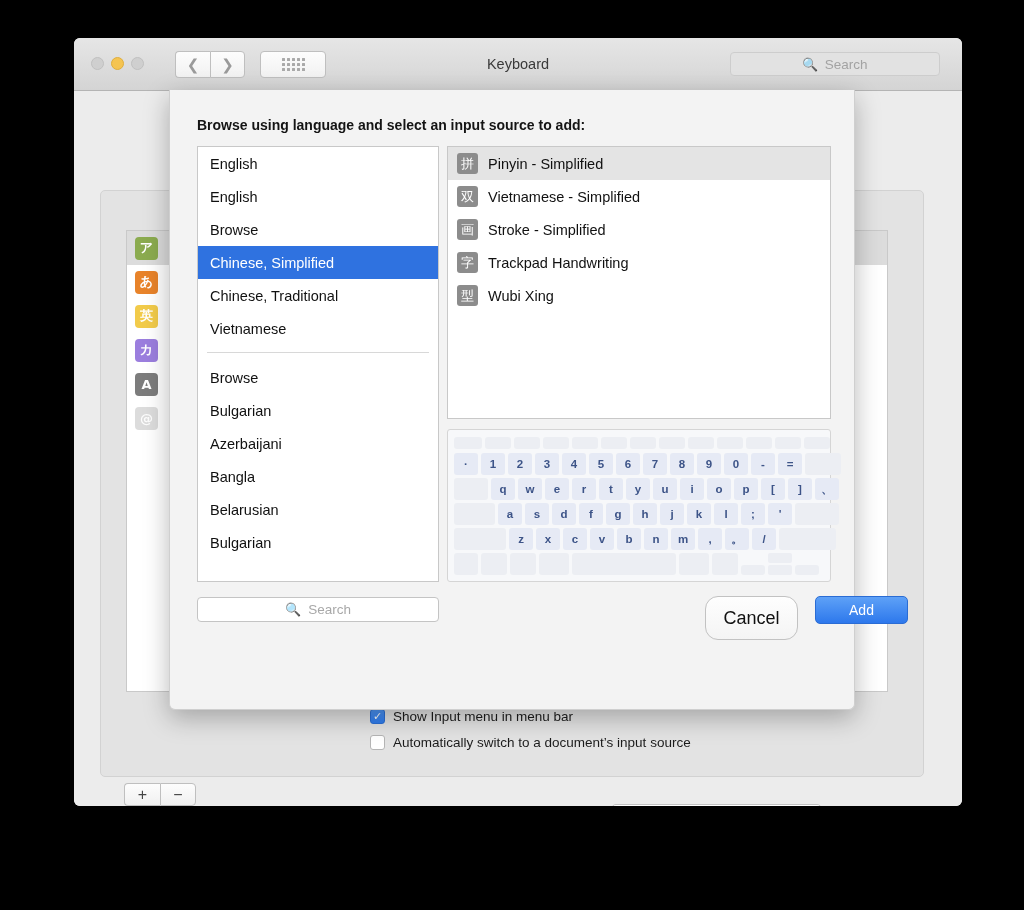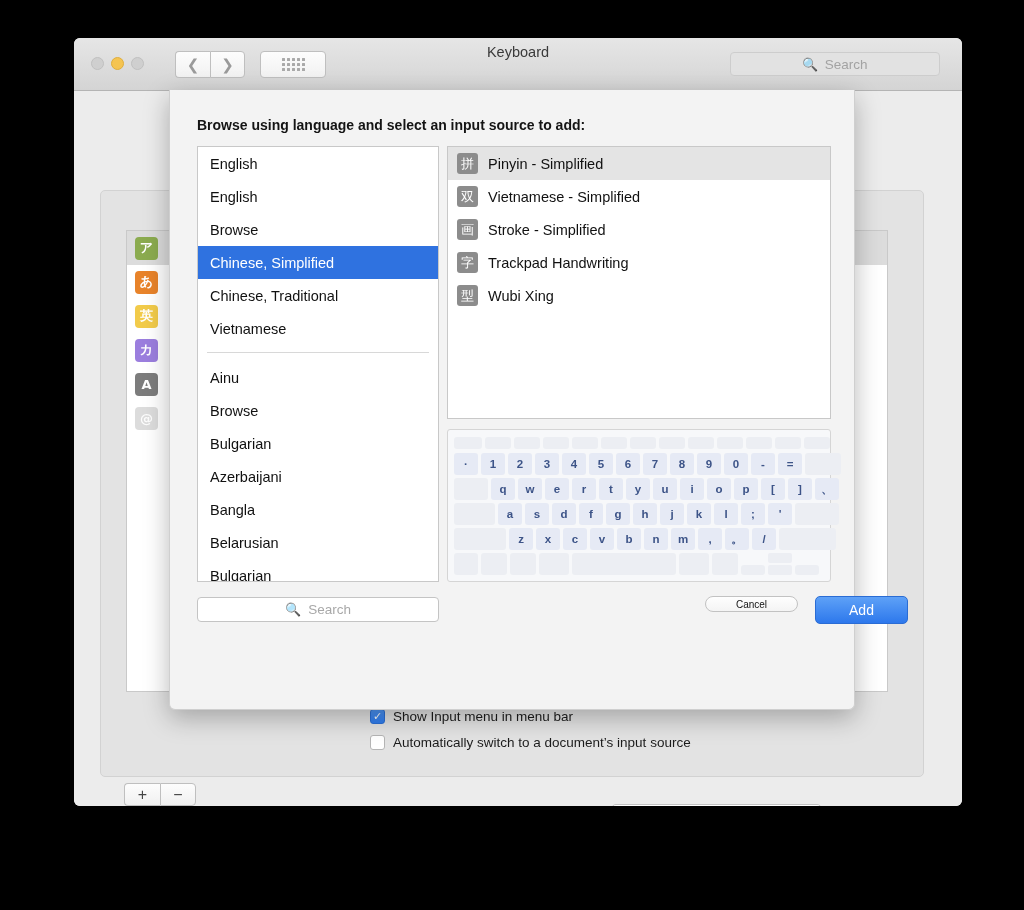--- a/index.html
+++ b/index.html
@@ -53,21 +53,21 @@
     border: 1px solid #bfbfbf; border-radius: 4px;
     display: flex; align-items: center; justify-content: center;
   }
   #gridbtn .dots {
     display: grid; grid-template-columns: repeat(5,3px);
     grid-auto-rows: 3px; gap: 2px;
   }
   #gridbtn .dots i { background: #a9a9a9; border-radius: .5px; display:block; }
 
   #win-title {
-    position: absolute; left: 0; right: 0; top: 6px;
+    position: absolute; left: 0; right: 0; top: 18px;
     text-align: center; font-size: 14.5px; color: #3a3a3a;
   }
   #titlesearch {
     position: absolute; right: 22px; top: 14px;
     width: 210px; height: 24px;
     background: #e2e2e2;
     border: 1px solid #cdcdcd; border-radius: 4px;
     display: flex; align-items: center; justify-content: center;
     gap: 6px; color: #a3a3a3; font-size: 13.5px;
   }
@@ -214,25 +214,25 @@
 
   #sheet-search {
     position: absolute; left: 27px; top: 507px;
     width: 242px; height: 25px;
     background: #fff; border: 1px solid #c4c4c4; border-radius: 4px;
     display: flex; align-items: center; justify-content: center;
     gap: 7px; color: #a8a8a8; font-size: 13.5px;
   }
   #cancel-btn {
     position: absolute; left: 535px; top: 506px;
-    width: 93px; height: 16px;
+    width: 93px; height: 44px;
     background: linear-gradient(to bottom,#fefefe,#f4f4f4);
     border: 1px solid #c2c2c2; border-radius: 13px;
     display: flex; align-items: center; justify-content: center;
-    font-size: 10px; color: #111;
+    font-size: 18px; color: #111;
   }
   #add-btn {
     position: absolute; left: 645px; top: 506px;
     width: 93px; height: 28px;
     background: linear-gradient(to bottom,#5ea1f7,#2d78ec);
     border: 1px solid #2a6cd4; border-radius: 5px;
     display: flex; align-items: center; justify-content: center;
     font-size: 14px; color: #fff;
   }
   .mag { font-size: 13px; }
@@ -328,21 +328,20 @@
       <div id="sheet-title">Browse using language and select an input source to add:</div>
 
       <div id="lang-box">
         <div class="lang-row">English</div>
         <div class="lang-row">English</div>
         <div class="lang-row">Browse</div>
         <div class="lang-row sel">Chinese, Simplified</div>
         <div class="lang-row">Chinese, Traditional</div>
         <div class="lang-row">Vietnamese</div>
         <div class="lang-sep"></div>
-        <div class="lang-row">Ainu</div>
         <div class="lang-row">Browse</div>
         <div class="lang-row">Bulgarian</div>
         <div class="lang-row">Azerbaijani</div>
         <div class="lang-row">Bangla</div>
         <div class="lang-row">Belarusian</div>
         <div class="lang-row">Bulgarian</div>
       </div>
 
       <div id="src-box">
         <div class="isrc-row sel">

